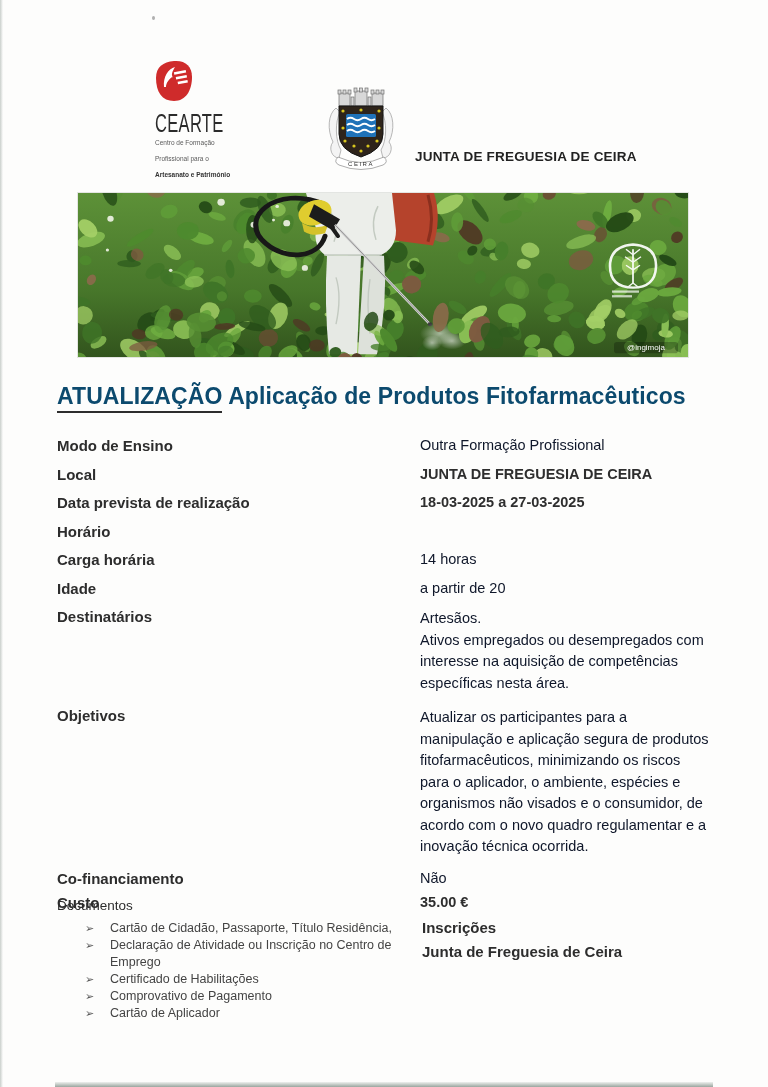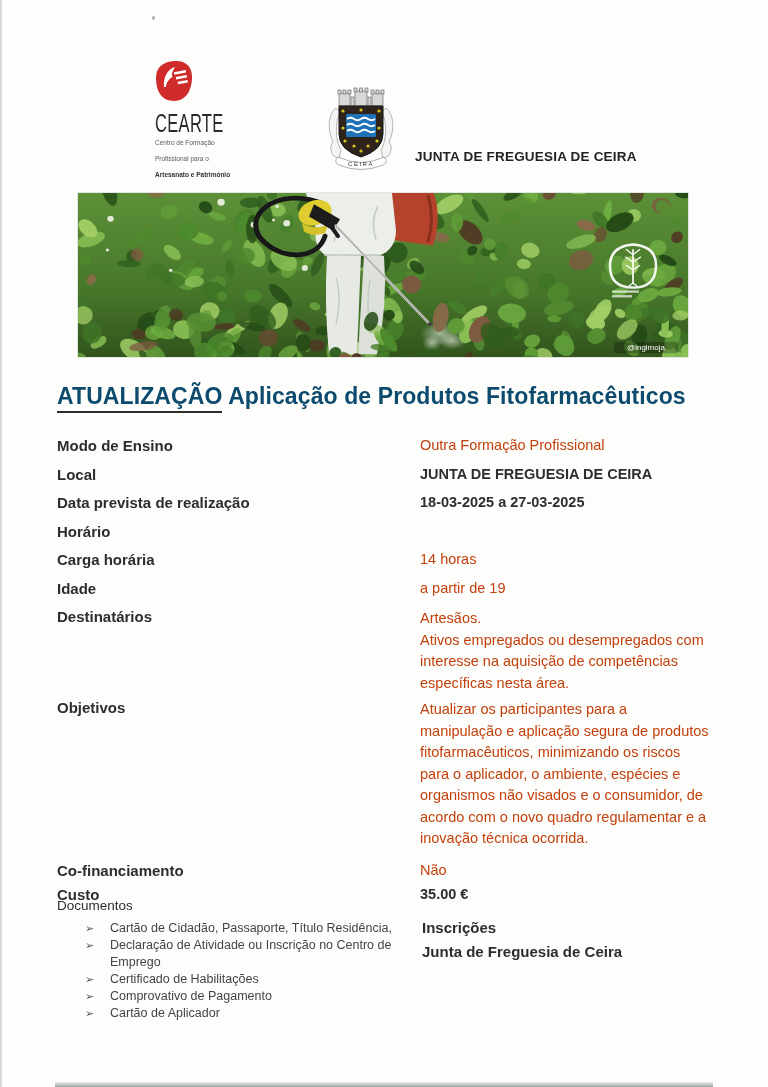--- a/index.html
+++ b/index.html
@@ -30,23 +30,23 @@
   .photo svg{display:block;width:100%;height:100%;}
 
   
   .title{position:absolute;left:57px;top:383px;width:680px;font-size:23px;font-weight:bold;color:#0c4a6e;letter-spacing:.1px;}
   .title .hl{display:inline-block;border-bottom:2.5px solid #2d2d2d;padding-bottom:1px;}
 
   
   .details{position:absolute;left:57px;top:437px;width:656px;}
   .d-row{display:flex;align-items:flex-start;margin-bottom:11px;}
   .d-lbl{width:363px;flex:none;font-weight:bold;font-size:15px;line-height:17.5px;color:#2d2d2d;}
-  .d-val{flex:1;font-size:14.5px;line-height:17.5px;color:#c2410c;white-space:pre-line;}
+  .d-val{flex:1;font-size:14.5px;line-height:17.5px;color:#0f172a;white-space:pre-line;}
   .d-row.vb .d-val{font-weight:bold;color:#2e2e2e;}
-  .d-row.multi{margin-bottom:5px;}
+  .d-row.multi{margin-bottom:13px;}
   .d-row.multi .d-val{line-height:21.5px;}
   .d-row.tight{margin-bottom:12px;}
   .d-row.g7{margin-bottom:7px;}
 
   
   .docs{position:absolute;left:57px;top:898px;width:360px;}
   .docs-title{font-size:13.5px;font-weight:normal;color:#2d2d2d;}
   .docs-list{margin-top:7px;}
   .doc-item{display:flex;align-items:flex-start;font-size:12.5px;line-height:17px;color:#444;}
   .doc-bullet{width:25px;flex:none;margin-left:28px;color:#555;font-size:11px;line-height:17px;}
@@ -496,21 +496,21 @@
     </div>
     <div class="d-row vb">
       <div class="d-lbl">Horário</div>
     </div>
     <div class="d-row">
       <div class="d-lbl">Carga horária</div>
       <div class="d-val">14 horas</div>
     </div>
     <div class="d-row">
       <div class="d-lbl">Idade</div>
-      <div class="d-val">a partir de 19</div>
+      <div class="d-val">a partir de 20</div>
     </div>
     <div class="d-row multi">
       <div class="d-lbl">Destinatários</div>
       <div class="d-val">Artesãos.
 Ativos empregados ou desempregados com interesse na aquisição de competências específicas nesta área.</div>
     </div>
     <div class="d-row multi tight">
       <div class="d-lbl">Objetivos</div>
       <div class="d-val">Atualizar os participantes para a manipulação e aplicação segura de produtos fitofarmacêuticos, minimizando os riscos para o aplicador, o ambiente, espécies e organismos não visados e o consumidor, de acordo com o novo quadro regulamentar e a inovação técnica ocorrida.</div>
     </div>

